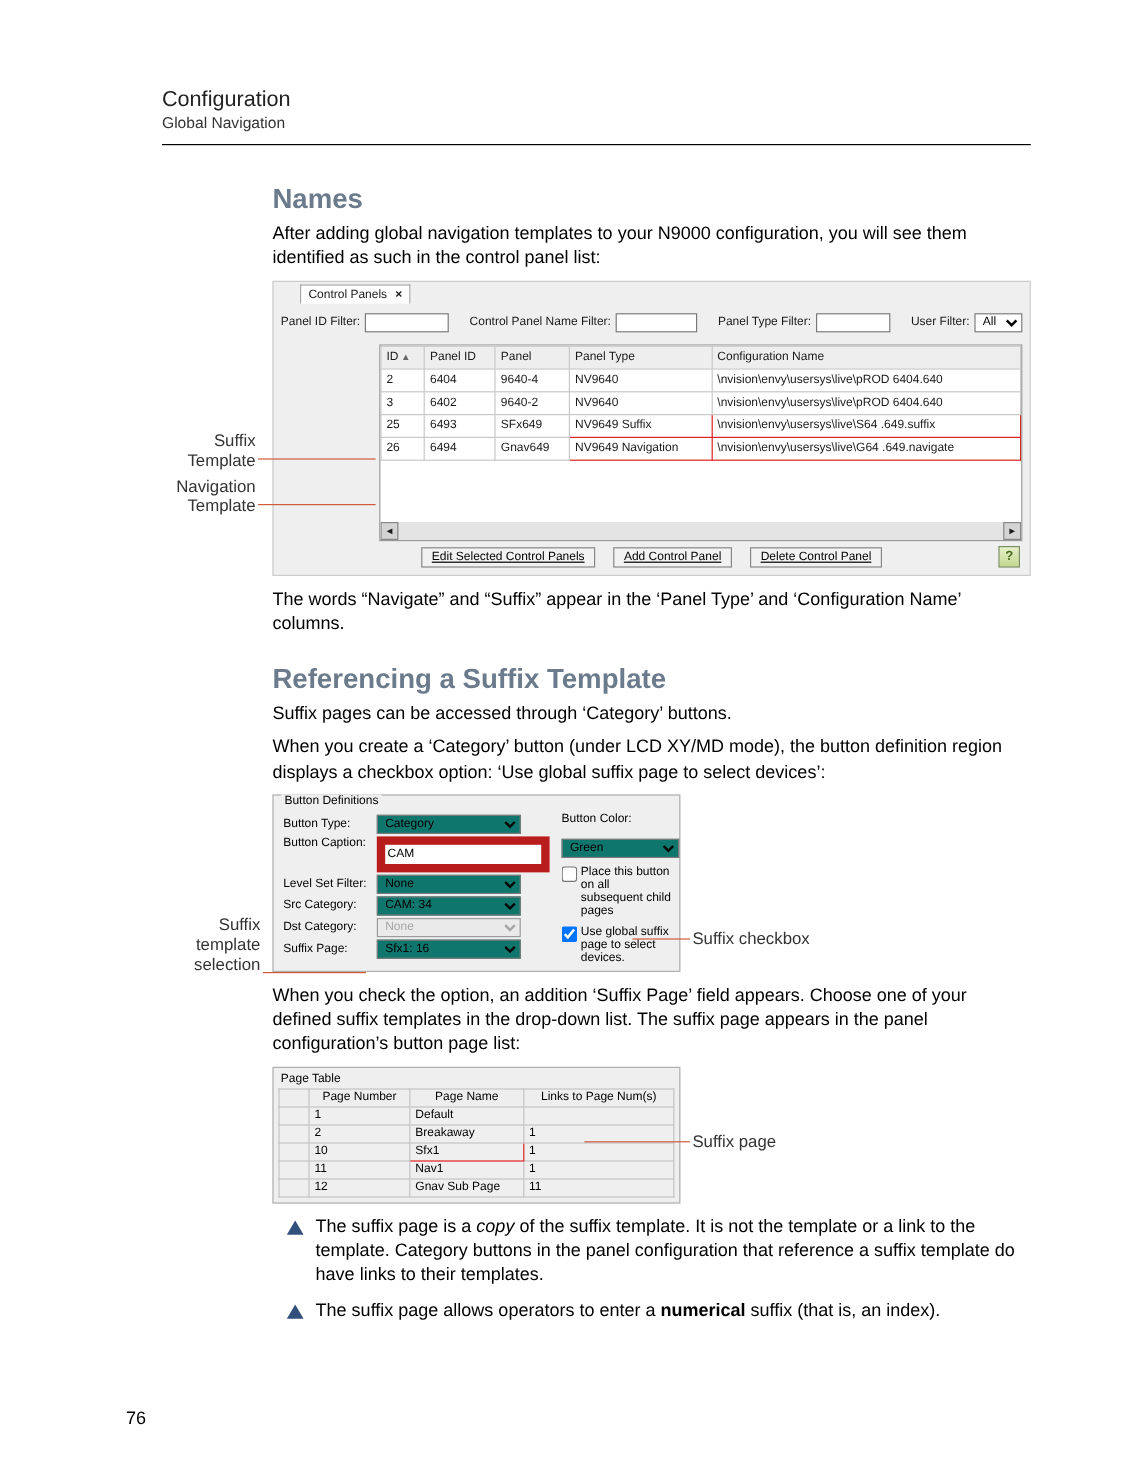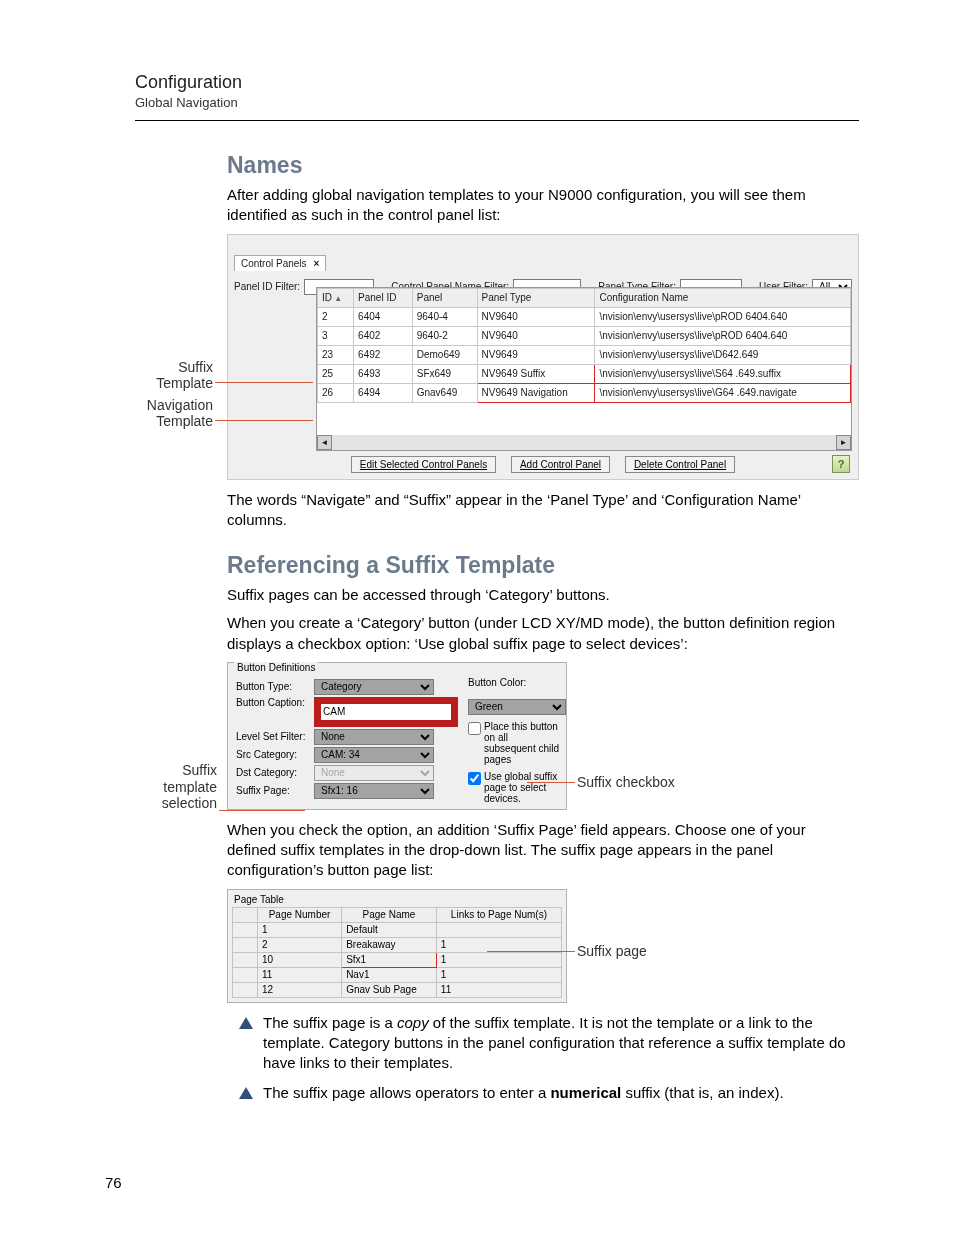--- a/index.html
+++ b/index.html
@@ -31,21 +31,21 @@
     height: 246px;
     background: #efefef;
     border: 1px solid #ccc;
     font-family: "Tahoma","MS Sans Serif",sans-serif;
     font-size: 10px;
     color: #1a1a1a;
     position: relative;
     margin: 6px 0 10px 0;
     box-sizing: border-box;
   }
-  .tabbar { padding: 20px 0 0 6px; }
+  .tabbar { padding: 2px 0 0 6px; margin-left: 16px; }
   .tab {
     display: inline-block;
     background: #fff;
     border: 1px solid #aaa;
     border-bottom: none;
     padding: 2px 6px;
     font-size: 10px;
   }
   .tab .x { margin-left: 4px; font-weight: bold; cursor: default; }
   .filters { display: flex; align-items: center; padding: 8px 6px; gap: 4px; }
@@ -140,21 +140,21 @@
     padding: 14px 8px 8px 8px;
   }
   .grp-legend {
     position: absolute; top: -1px; left: 6px;
     background: #efefef; padding: 0 3px;
   }
   .fig2-row { display: flex; align-items: center; margin: 2px 0; }
   .fig2-row label { width: 78px; }
   .fig2 select, .fig2 input[type="text"] {
     font: inherit; height: 16px;
-    border: 1px solid #7a7a7a; background: #a3a3a3;
+    border: 1px solid #7a7a7a; background: #0f766e;
     box-sizing: border-box; padding: 0 2px;
   }
   .fig2 textarea {
     font: inherit; width: 144px; height: 30px;
     border: 7px solid #b91c1c; background: #fff;
     box-sizing: border-box; resize: none; padding: 2px;
   }
   .fig2 select.wide { width: 120px; }
   .fig2-col2 {
     position: absolute; left: 240px; top: 14px; width: 92px;
@@ -263,27 +263,20 @@
                 <td>\nvision\envy\usersys\live\pROD 6404.640</td>
               </tr>
               <tr>
                 <td>3</td>
                 <td>6402</td>
                 <td>9640-2</td>
                 <td>NV9640</td>
                 <td>\nvision\envy\usersys\live\pROD 6404.640</td>
               </tr>
               <tr>
-                <td>23</td>
-                <td>6492</td>
-                <td>Demo649</td>
-                <td>NV9649</td>
-                <td>\nvision\envy\usersys\live\D642.649</td>
-              </tr>
-              <tr>
                 <td>25</td>
                 <td>6493</td>
                 <td>SFx649</td>
                 <td class="redbox">NV9649 Suffix</td>
                 <td class="redbox">\nvision\envy\usersys\live\S64 .649.suffix</td>
               </tr>
               <tr>
                 <td>26</td>
                 <td>6494</td>
                 <td>Gnav649</td>

